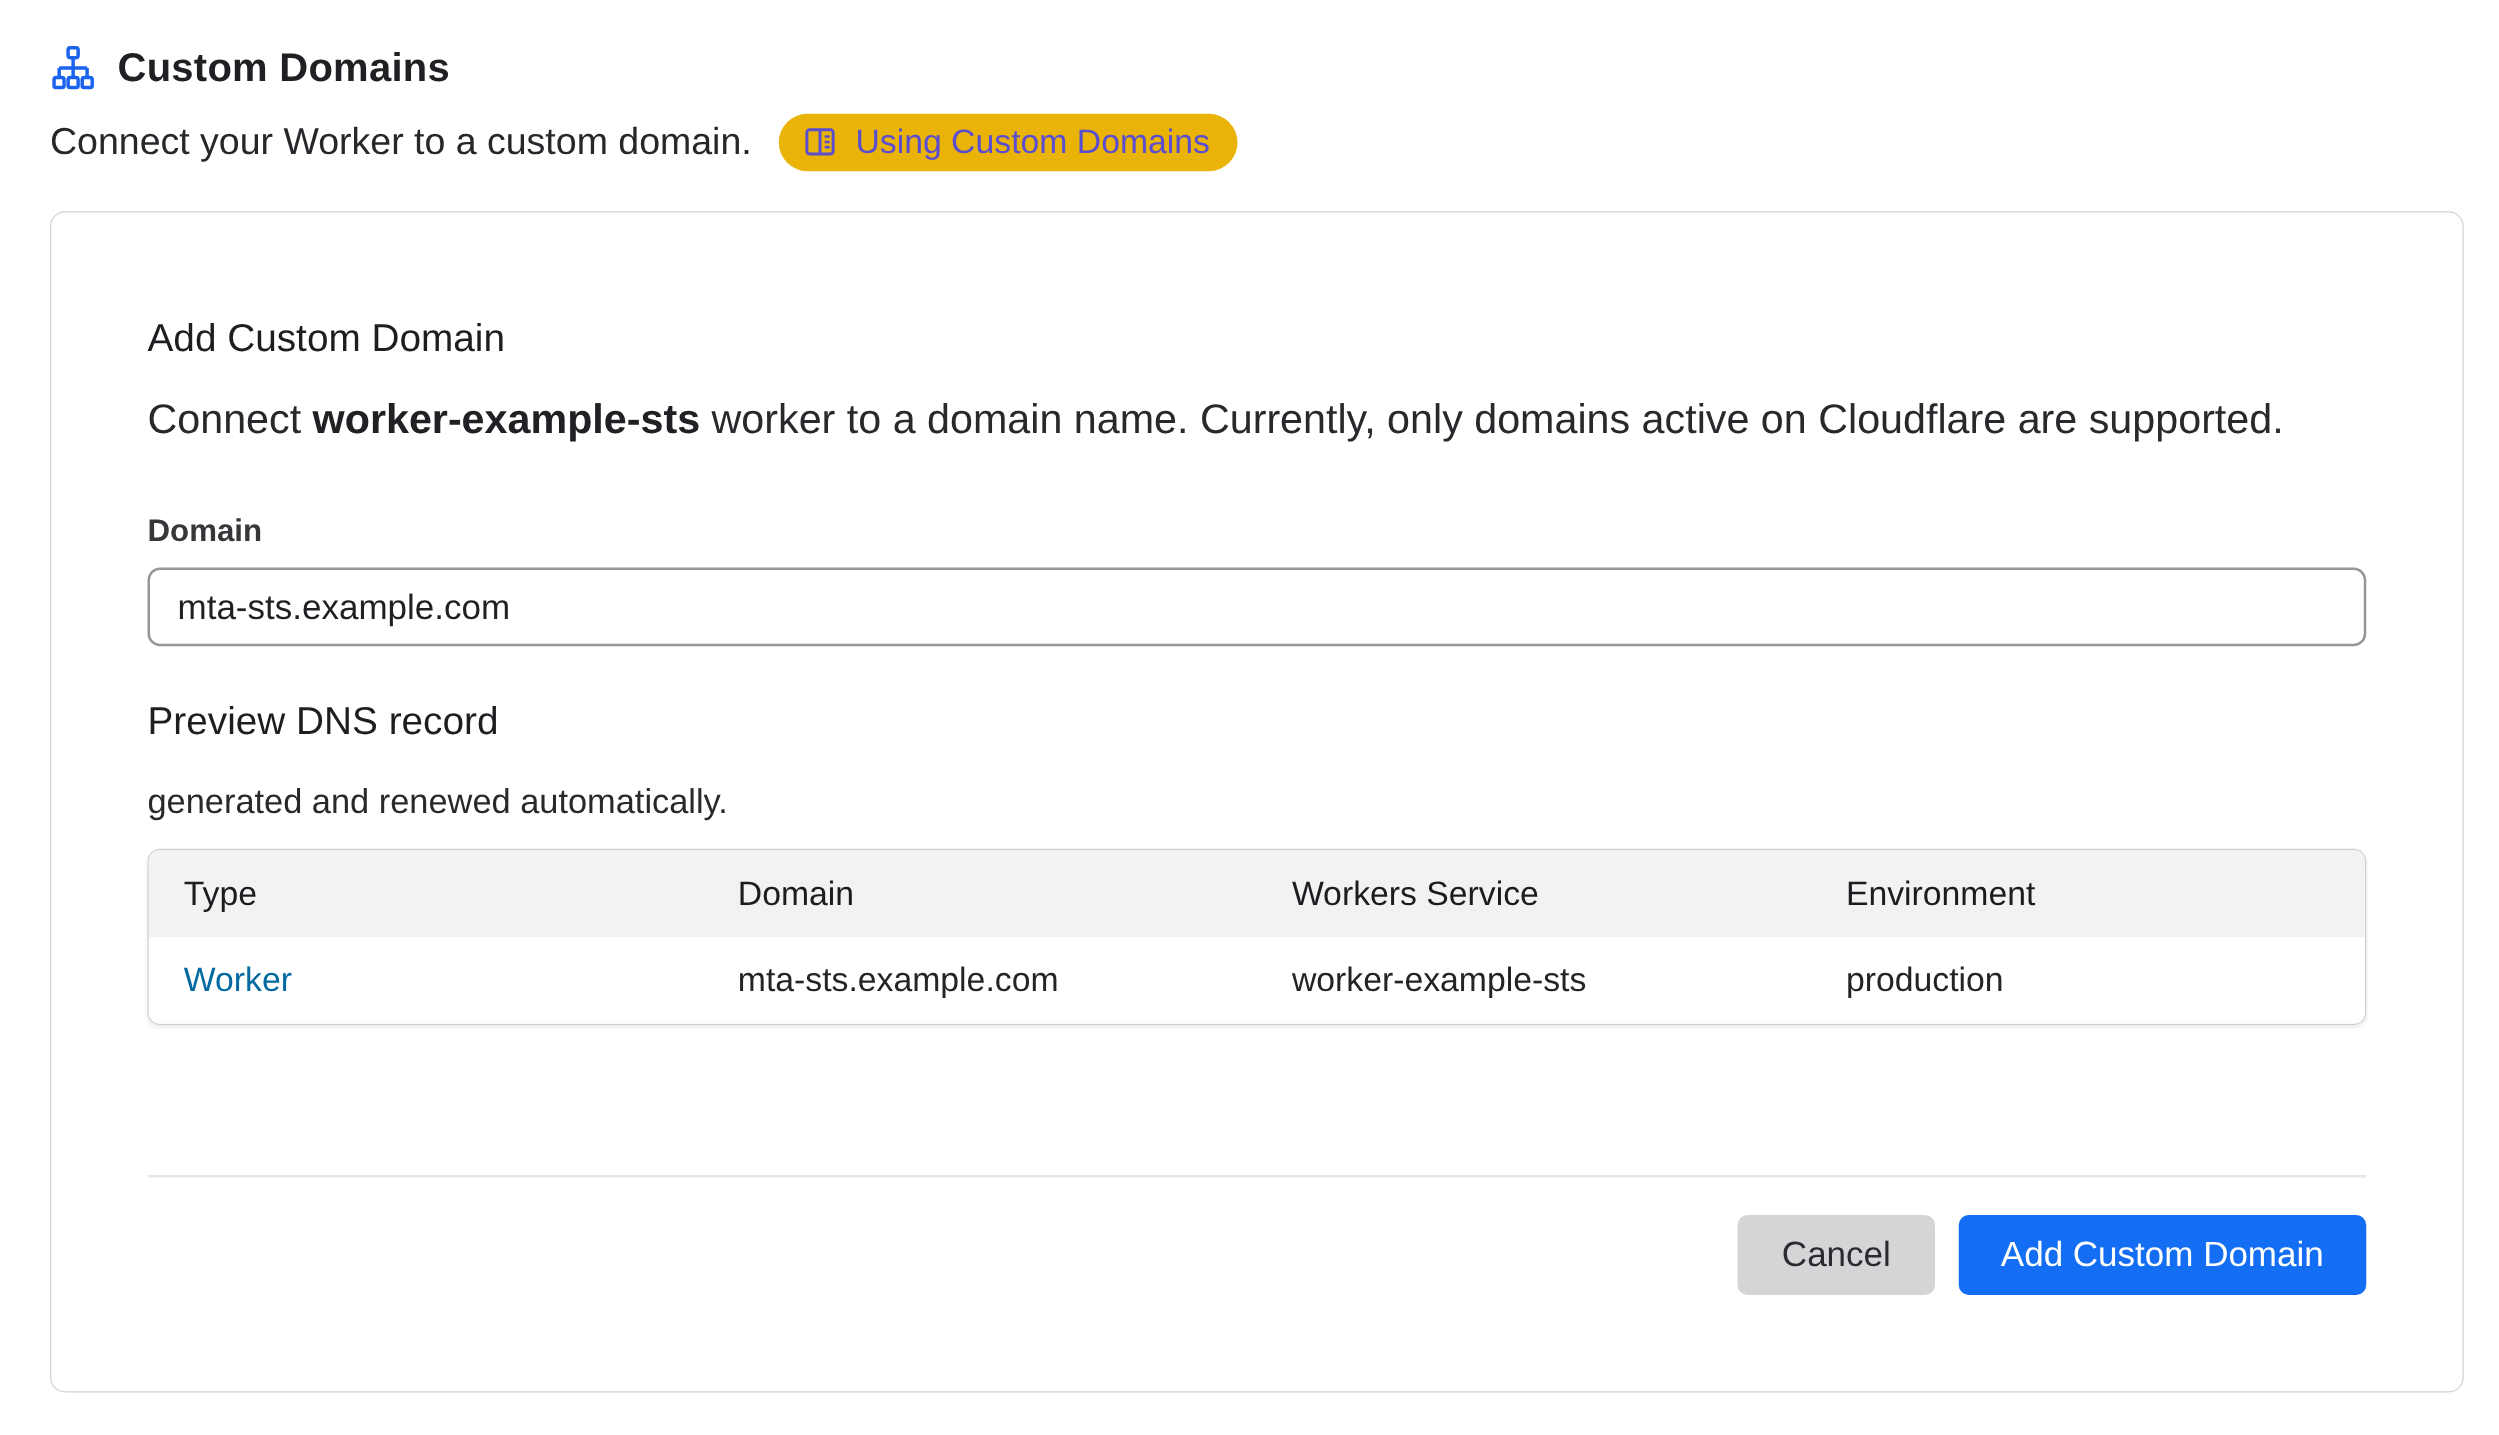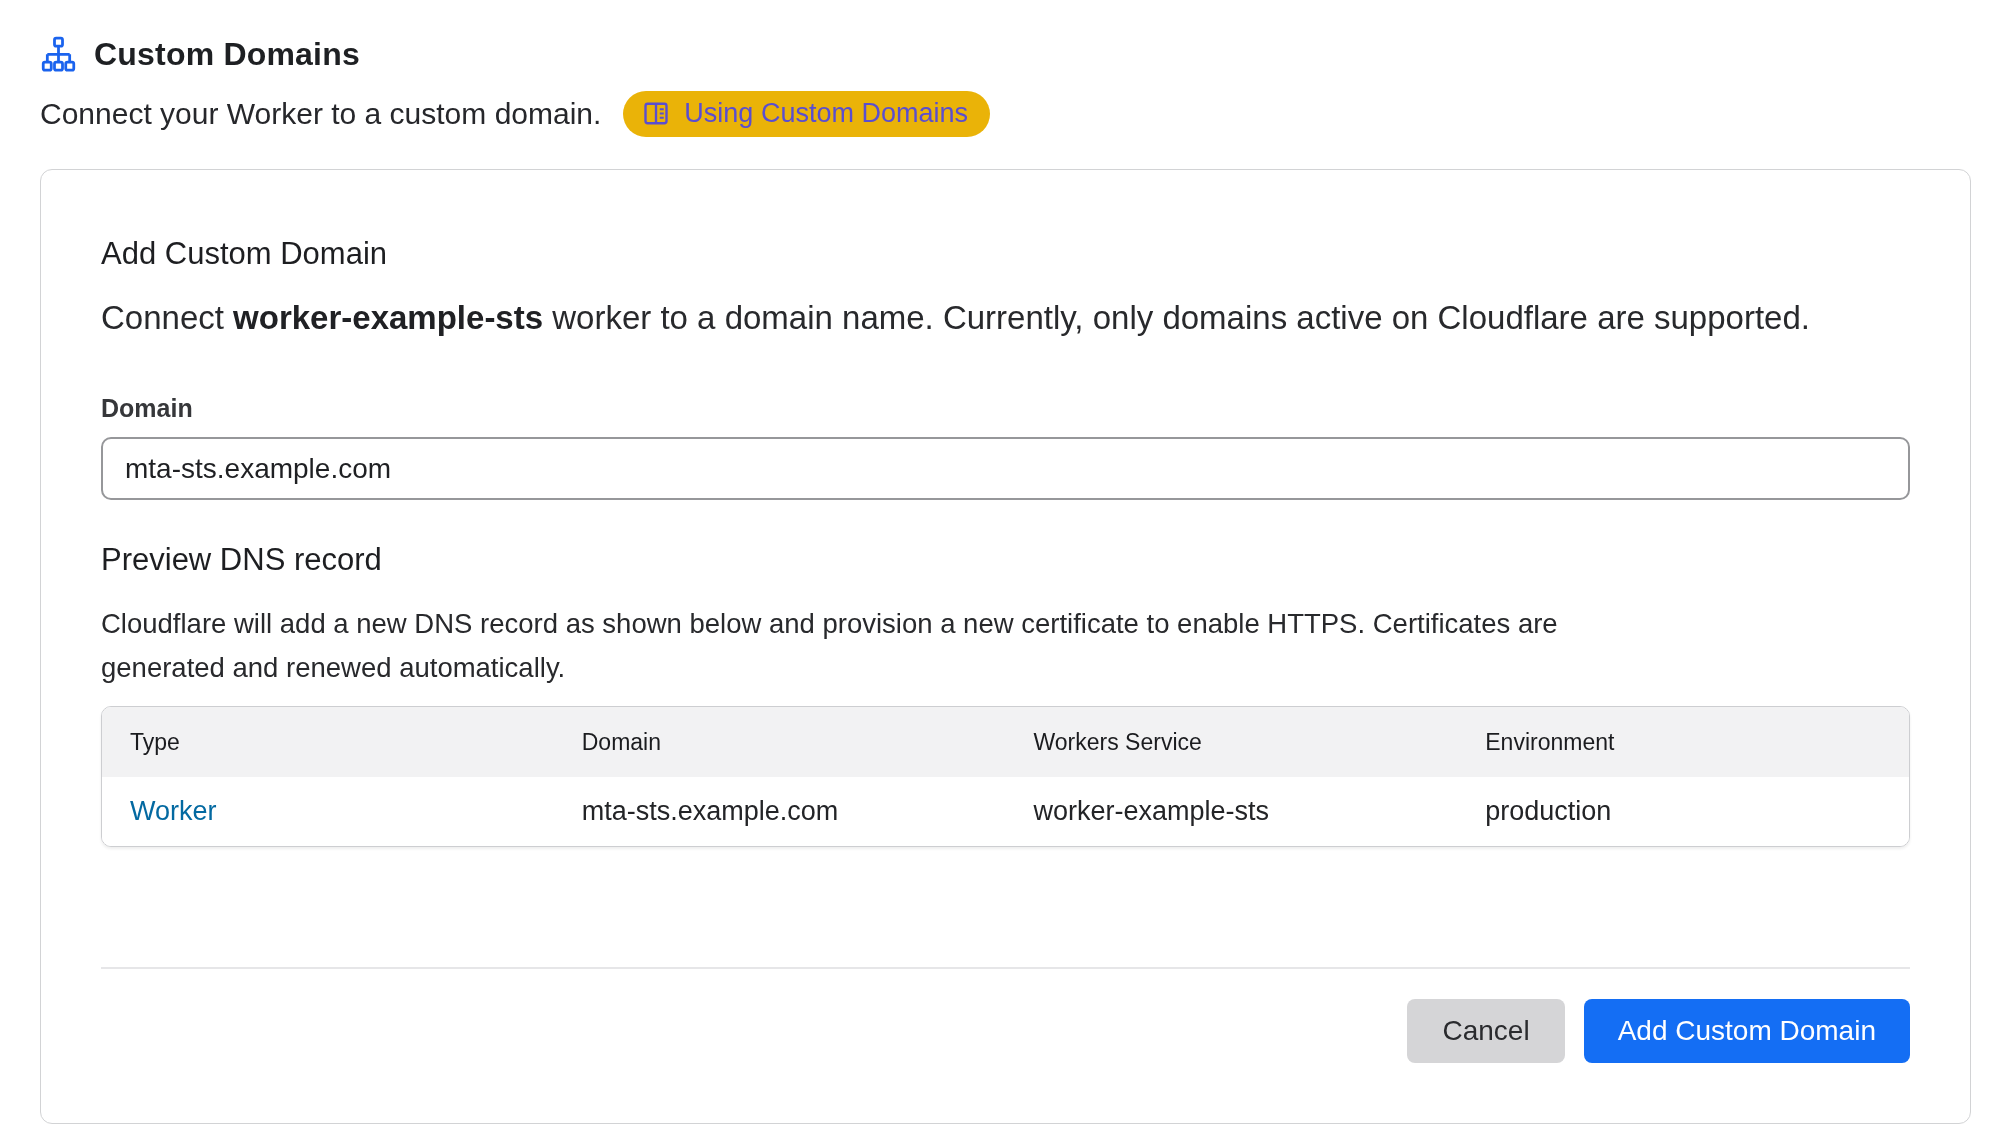--- a/index.html
+++ b/index.html
@@ -30,21 +30,21 @@
   }
   .book-icon { width: 30px; height: 30px; display: block; }
 
   
   .card {
     margin-top: 32px;
     width: 1931px;
     background: #ffffff;
     border: 1.5px solid #d2d3d5;
     border-radius: 12px;
-    padding: 60px;
+    padding: 77px;
   }
   .card h2 { font-size: 31px; font-weight: 500; color: #1d1e21; }
   .card .h2-first { margin-top: 6px; }
   .intro { margin-top: 26px; font-size: 33px; line-height: 40px; color: #28292c; }
   .intro b { font-weight: 700; color: #202124; }
 
   .field-label {
     display: block; margin-top: 56px;
     font-size: 25px; font-weight: 700; color: #36373a;
   }
@@ -71,21 +71,21 @@
     border-radius: 10px;
     overflow: hidden;
     box-shadow: 0 2px 3px rgba(0,0,0,0.07);
   }
   table { width: 100%; border-collapse: collapse; table-layout: fixed; }
   thead th {
     background: #f2f2f3;
     height: 70px;
     text-align: left;
     padding-left: 28px;
-    font-size: 23px; font-weight: 500; color: #1b1c1f;
+    font-size: 27px; font-weight: 500; color: #1b1c1f;
   }
   tbody td {
     background: #ffffff;
     height: 69px;
     padding-left: 28px;
     font-size: 27px; color: #232427;
   }
   tbody td.cell-bold { font-weight: 400; color: #0369a1; }
 
   
@@ -134,21 +134,20 @@
     <h2 class="h2-first">Add Custom Domain</h2>
 
     <p class="intro"><span>Connect </span><b>worker-example-sts</b><span> worker to a domain name. Currently, only domains active on Cloudflare are supported.</span></p>
 
     <label class="field-label" for="domain-input">Domain</label>
     <input id="domain-input" class="domain-input" type="text" value="mta-sts.example.com" style="">
 
     <h2 class="h2-preview">Preview DNS record</h2>
 
     <div class="preview-desc">
-      <div>Cloudflare will add a new DNS record as shown below and provision a new certificate to enable HTTPS. Certificates are</div>
       <div>generated and renewed automatically.</div>
     </div>
 
     <div class="dns-table-wrap">
       <table>
         <colgroup>
             <col style="width:25%">
             <col style="width:25%">
             <col style="width:25%">
             <col style="width:25%">

